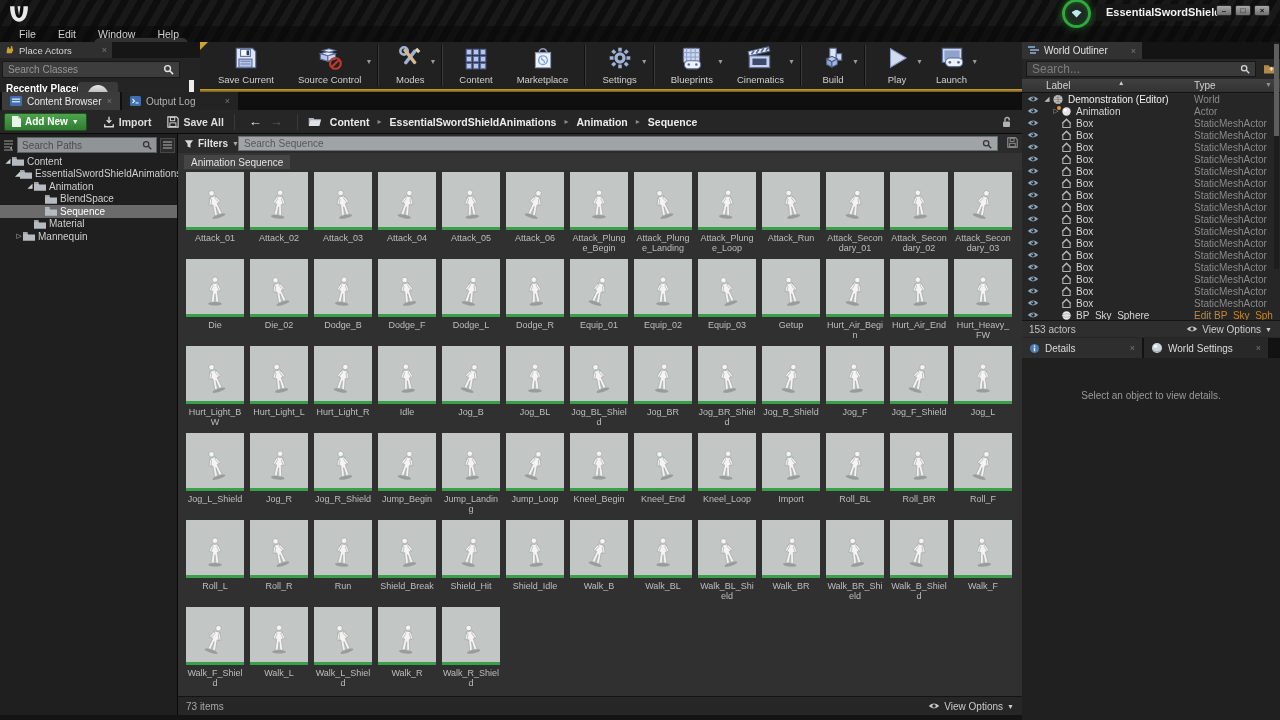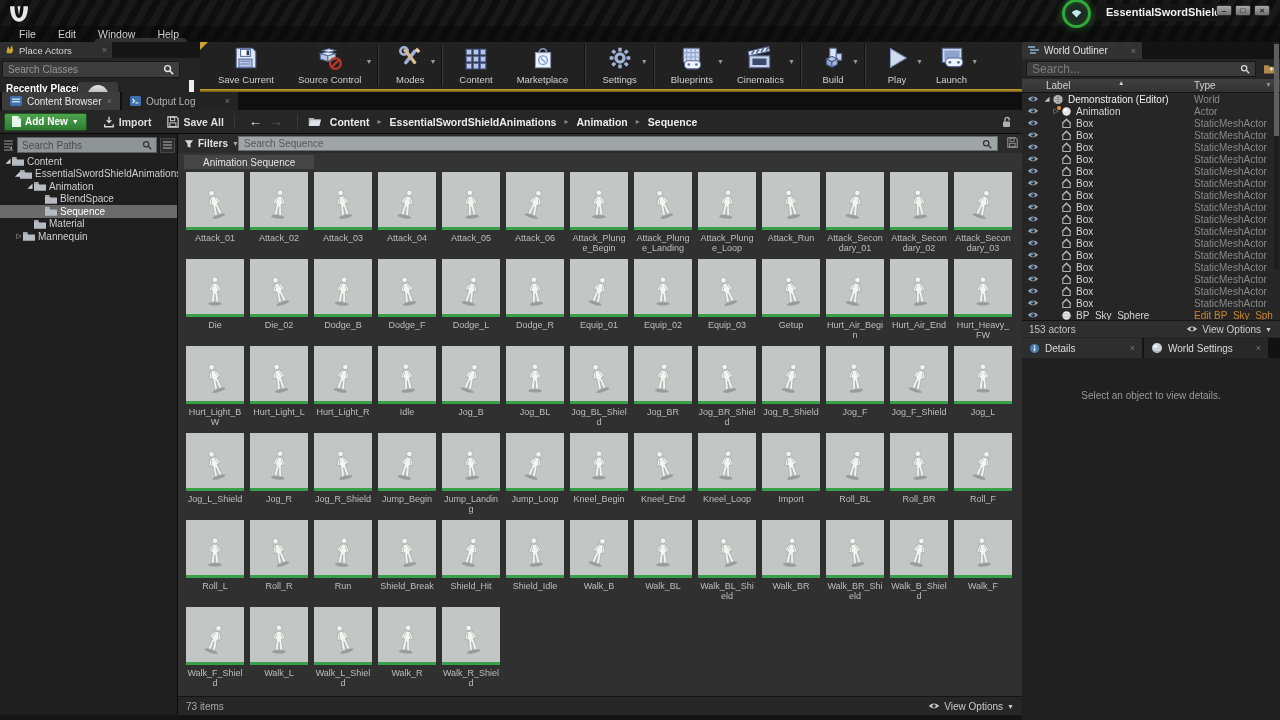--- a/index.html
+++ b/index.html
@@ -108,21 +108,21 @@
   #filters-btn { display:flex; align-items:center; gap:4px; font-weight:bold; font-size:10px;
     color:#e2e2e2; padding:0 6px; }
   #filters-btn .dd { font-size:7px; color:#aaa; }
   #asset-search { position:absolute; left:60px; right:24px; top:2px; height:15px; background:#9fa4a4;
     border:1px solid #6a6e6e; color:#585858; font-size:10px; display:flex; align-items:center;
     padding:0 5px; }
   #asset-search .ic { margin-left:auto; color:#333; }
   #search-save { position:absolute; right:4px; top:3px; }
   #section-band { position:absolute; left:0; top:19px; width:100%; height:17px; background:#343434; }
   #section-chip { position:absolute; left:6px; top:2px; height:14px; background:#454545;
-    padding:0 19px; font-size:10px; color:#e4e4e4; display:flex; align-items:center; }
+    padding:0 7px; font-size:10px; color:#e4e4e4; display:flex; align-items:center; }
   #asset-grid { position:absolute; left:8px; top:38px; display:grid;
     grid-template-columns:repeat(13,58px); column-gap:6px; row-gap:0; }
   .tile { width:58px; height:87px; }
   .thumb { position:relative; width:58px; height:58px; overflow:hidden;
     background:
       linear-gradient(180deg, rgba(225,229,229,.95) 0%, rgba(215,219,219,.25) 42%, rgba(205,209,207,0) 70%),
       repeating-conic-gradient(#c7cccา 0% 25%, #b3b8b6 0% 50%);
     background-color:#c2c7c5;
     background-size:auto, 14px 14px; }
   .thumb .fig { position:absolute; left:50%; top:55%; width:22px; height:31px;

